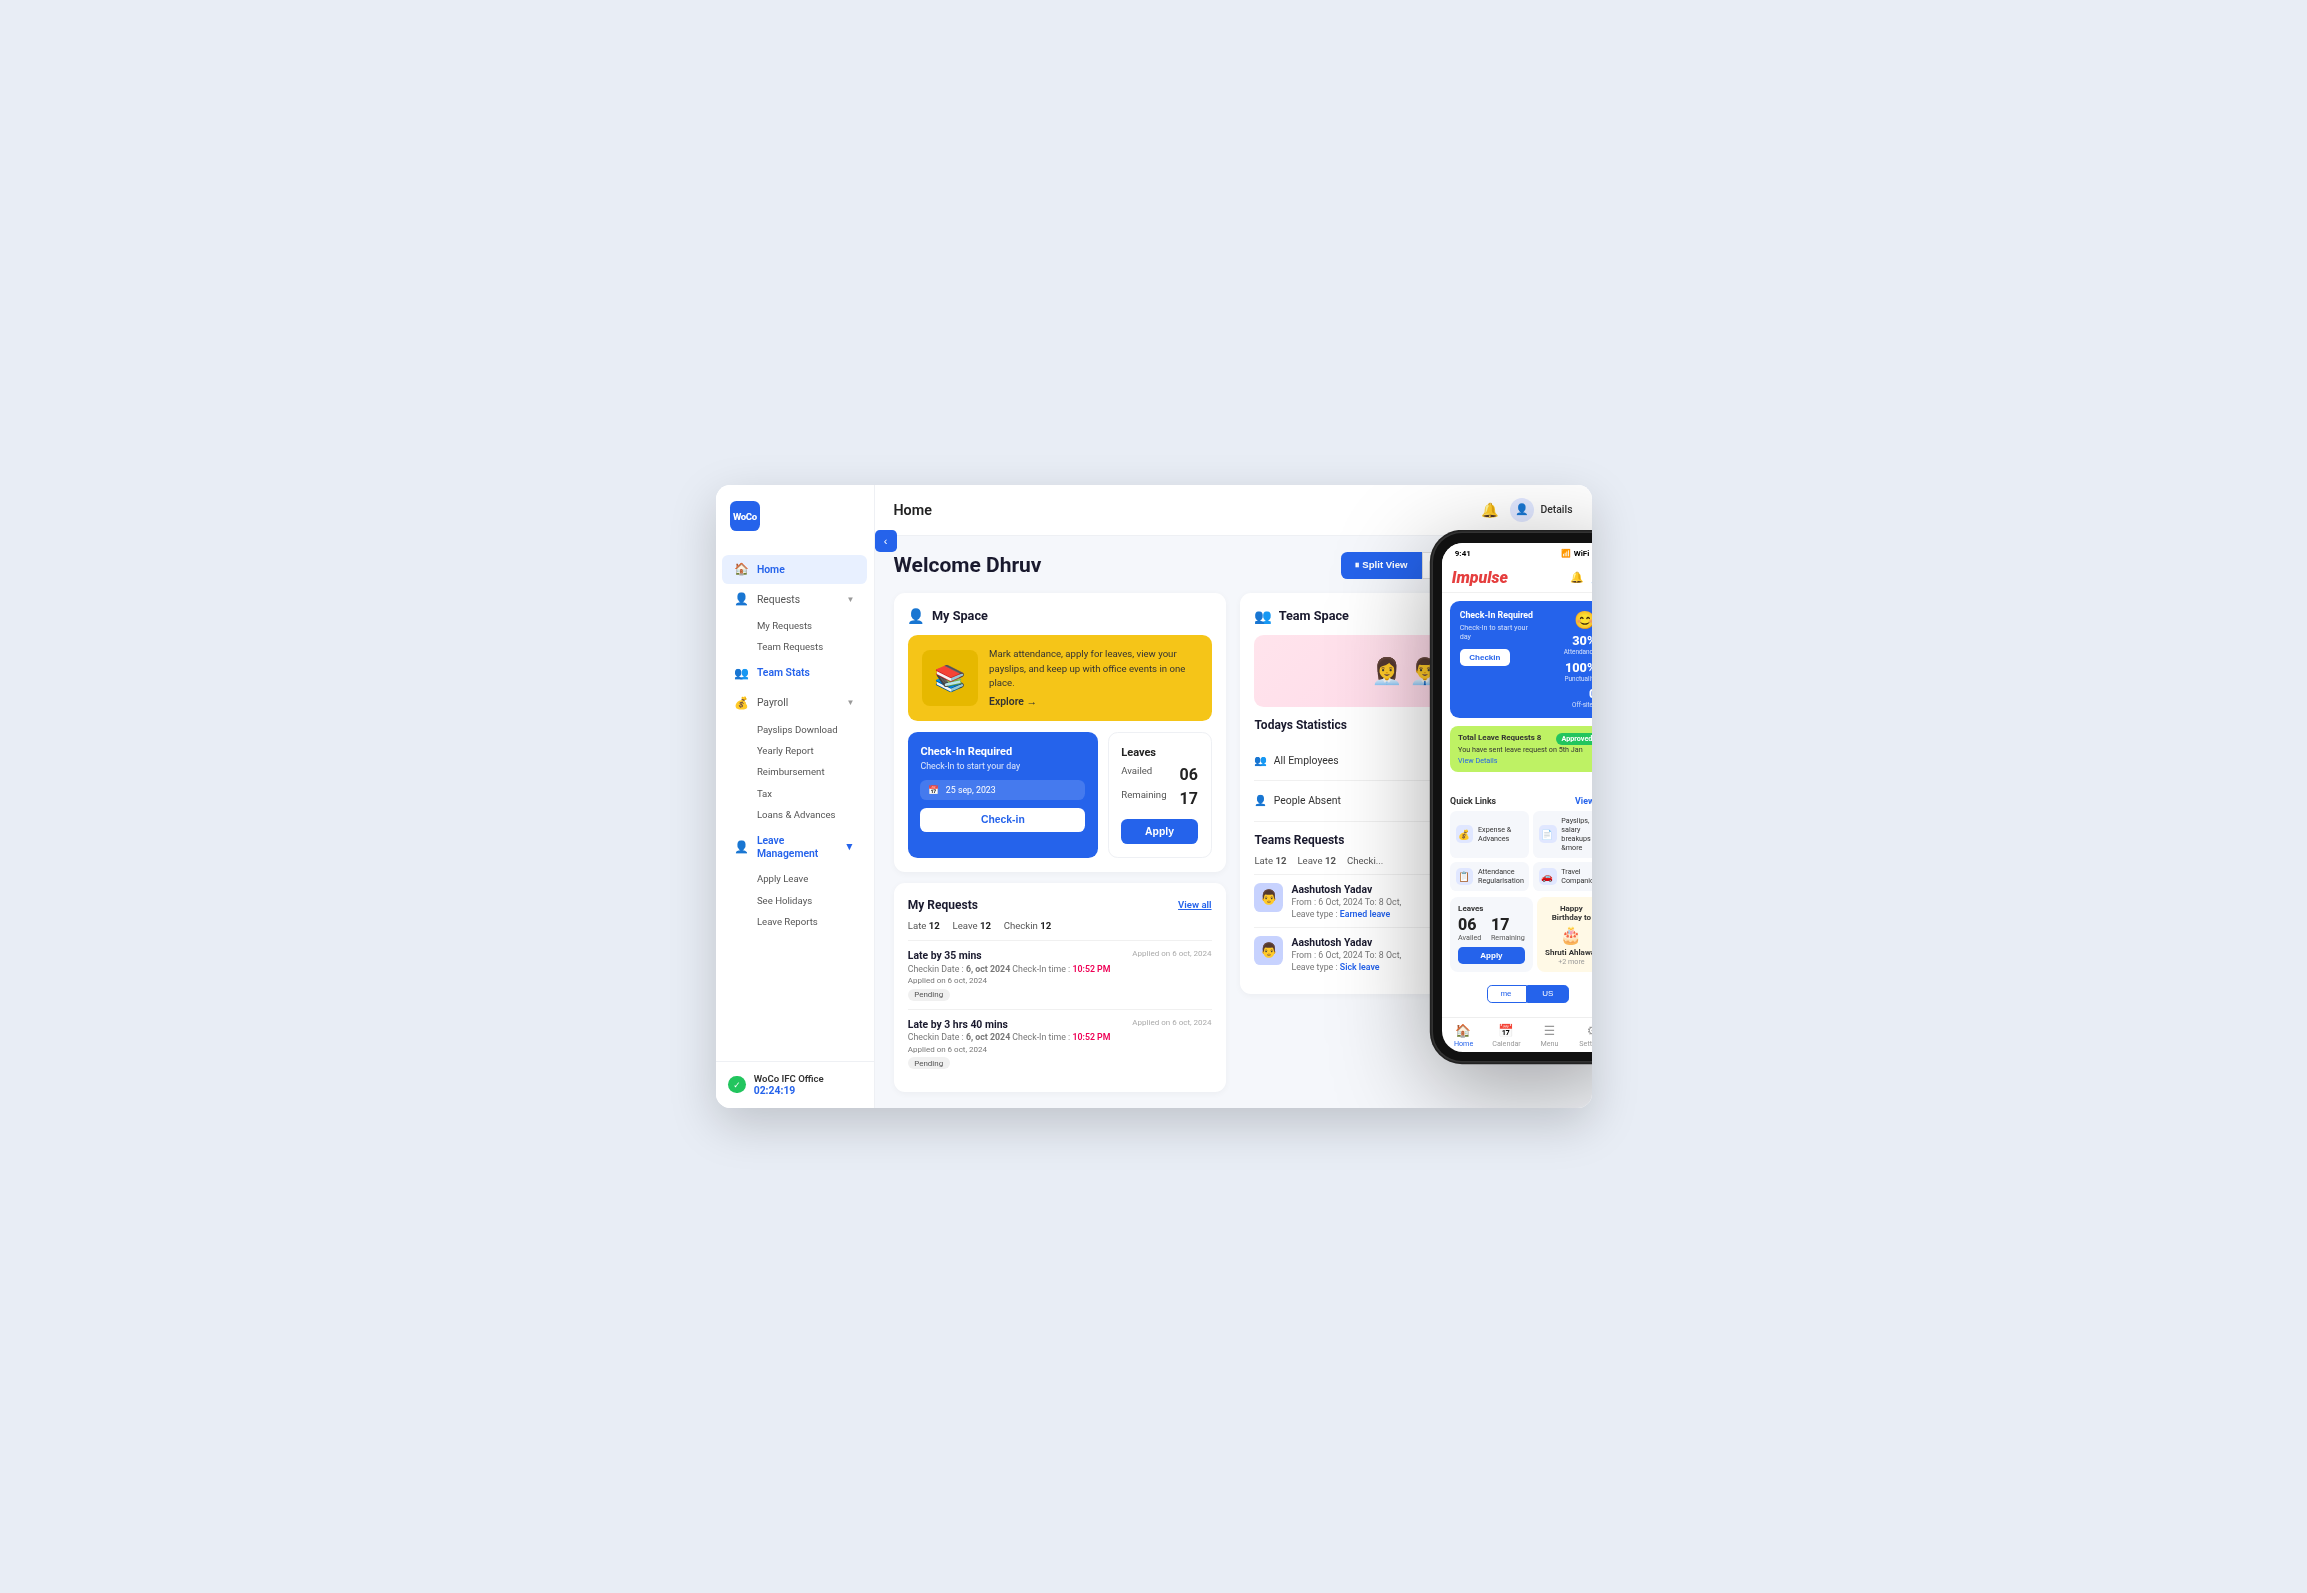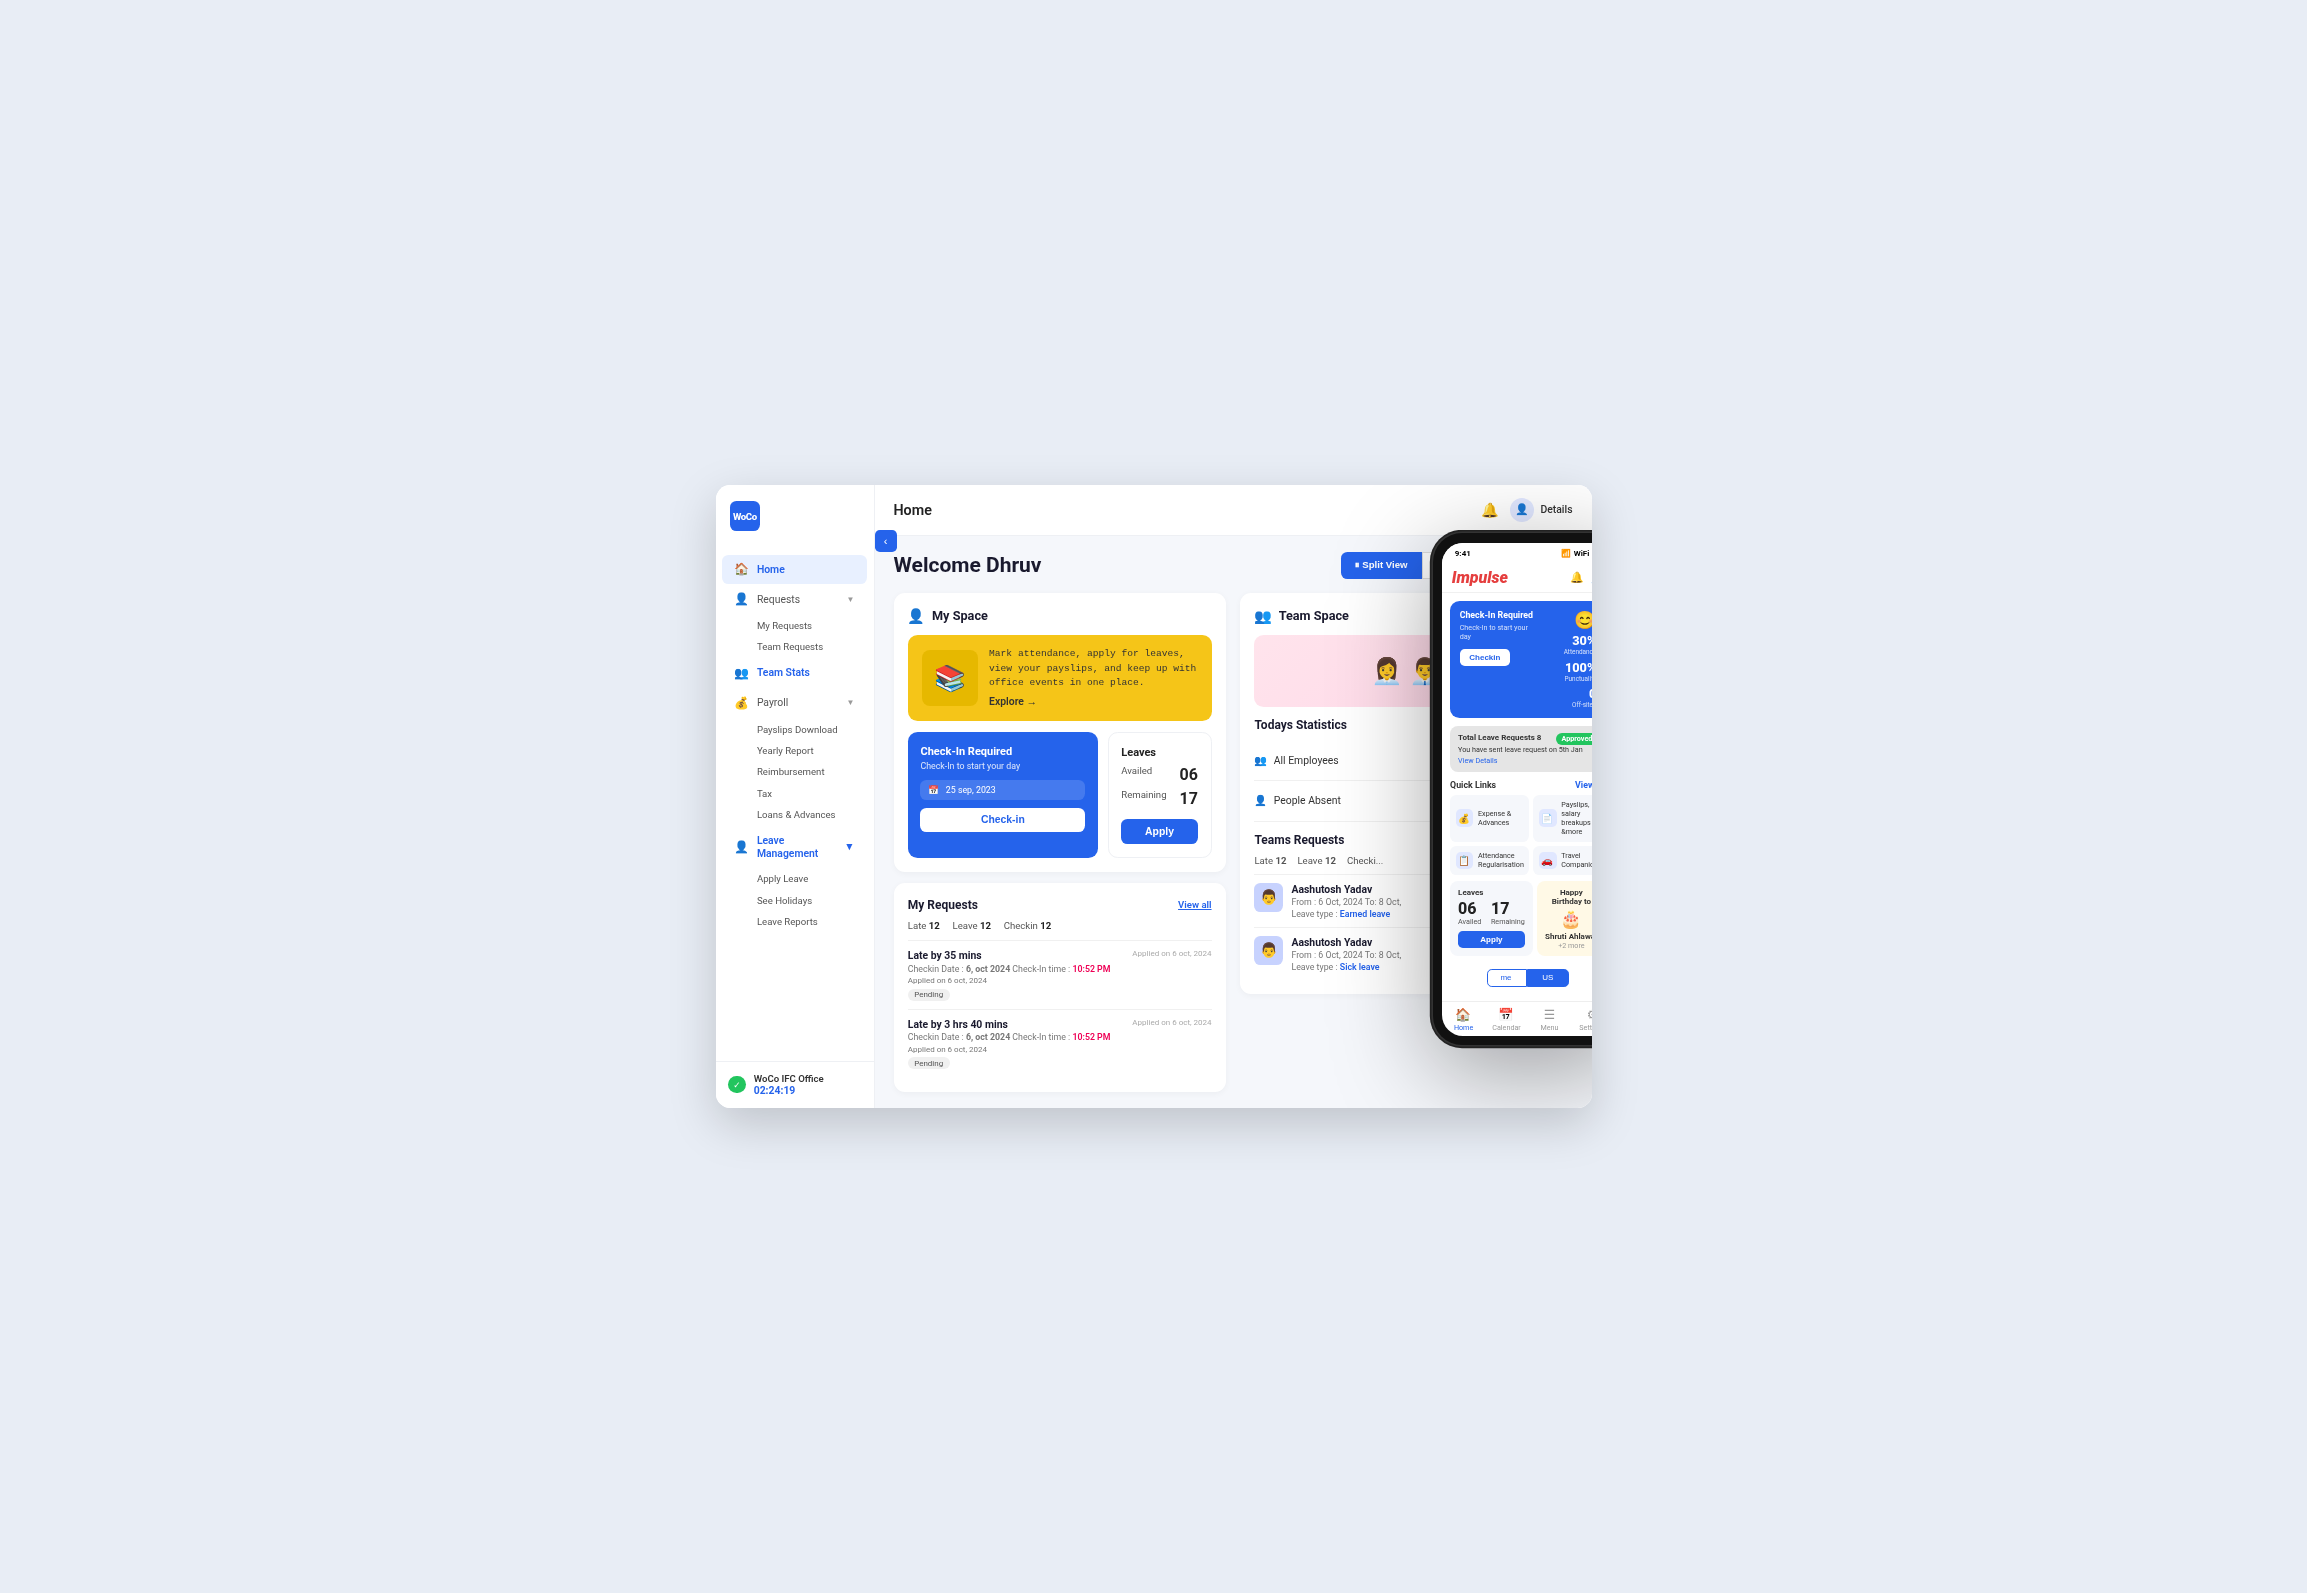--- a/index.html
+++ b/index.html
@@ -211,21 +211,21 @@
       margin-bottom: 11px;
     }
     .promo-illustration {
       width: 56px; height: 56px;
       background: #e6b800;
       border-radius: 8px;
       display: flex; align-items: center; justify-content: center;
       font-size: 25.5px;
       flex-shrink: 0;
     }
-    .promo-text { font-size: 9.6px; color: #333; line-height: 1.5; font-family: Liberation Mono, monospace; }
+    .promo-text { font-size: 9.6px; color: #333; line-height: 1.5; }
     .explore-link {
       display: flex; align-items: center; gap: 4px;
       color: #333; font-weight: 600; font-size: 10.4px;
       cursor: pointer; margin-top: 4.8px;
     }
 
     .checkin-row {
       display: flex; gap: 9.6px;
     }
     .checkin-card {
@@ -454,24 +454,24 @@
     .phone-stats-col {
       display: flex; flex-direction: column; gap: 3.2px;
       align-items: flex-end; min-width: 56px;
     }
     .phone-emoji { font-size: 17.5px; }
     .phone-stat-item { text-align: right; }
     .phone-stat-val { font-size: 12.7px; font-weight: 800; }
     .phone-stat-label { font-size: 6.4px; opacity: 0.8; }
 
     .phone-leave-notif {
-      background: #e5e5e5;
+      background: #bef264;
       border-radius: 8px;
       padding: 6.4px 8px;
-      margin-bottom: 8px;
+      margin-bottom: 24px;
       font-size: 7.2px; color: #333;
     }
     .phone-leave-notif .ttl { font-weight: 700; font-size: 8px; margin-bottom: 2.4px; }
     .approved-badge {
       background: #22c55e;
       color: #fff;
       border-radius: 9.6px;
       padding: 1.6px 5.6px;
       font-size: 7.2px;
       font-weight: 700;

